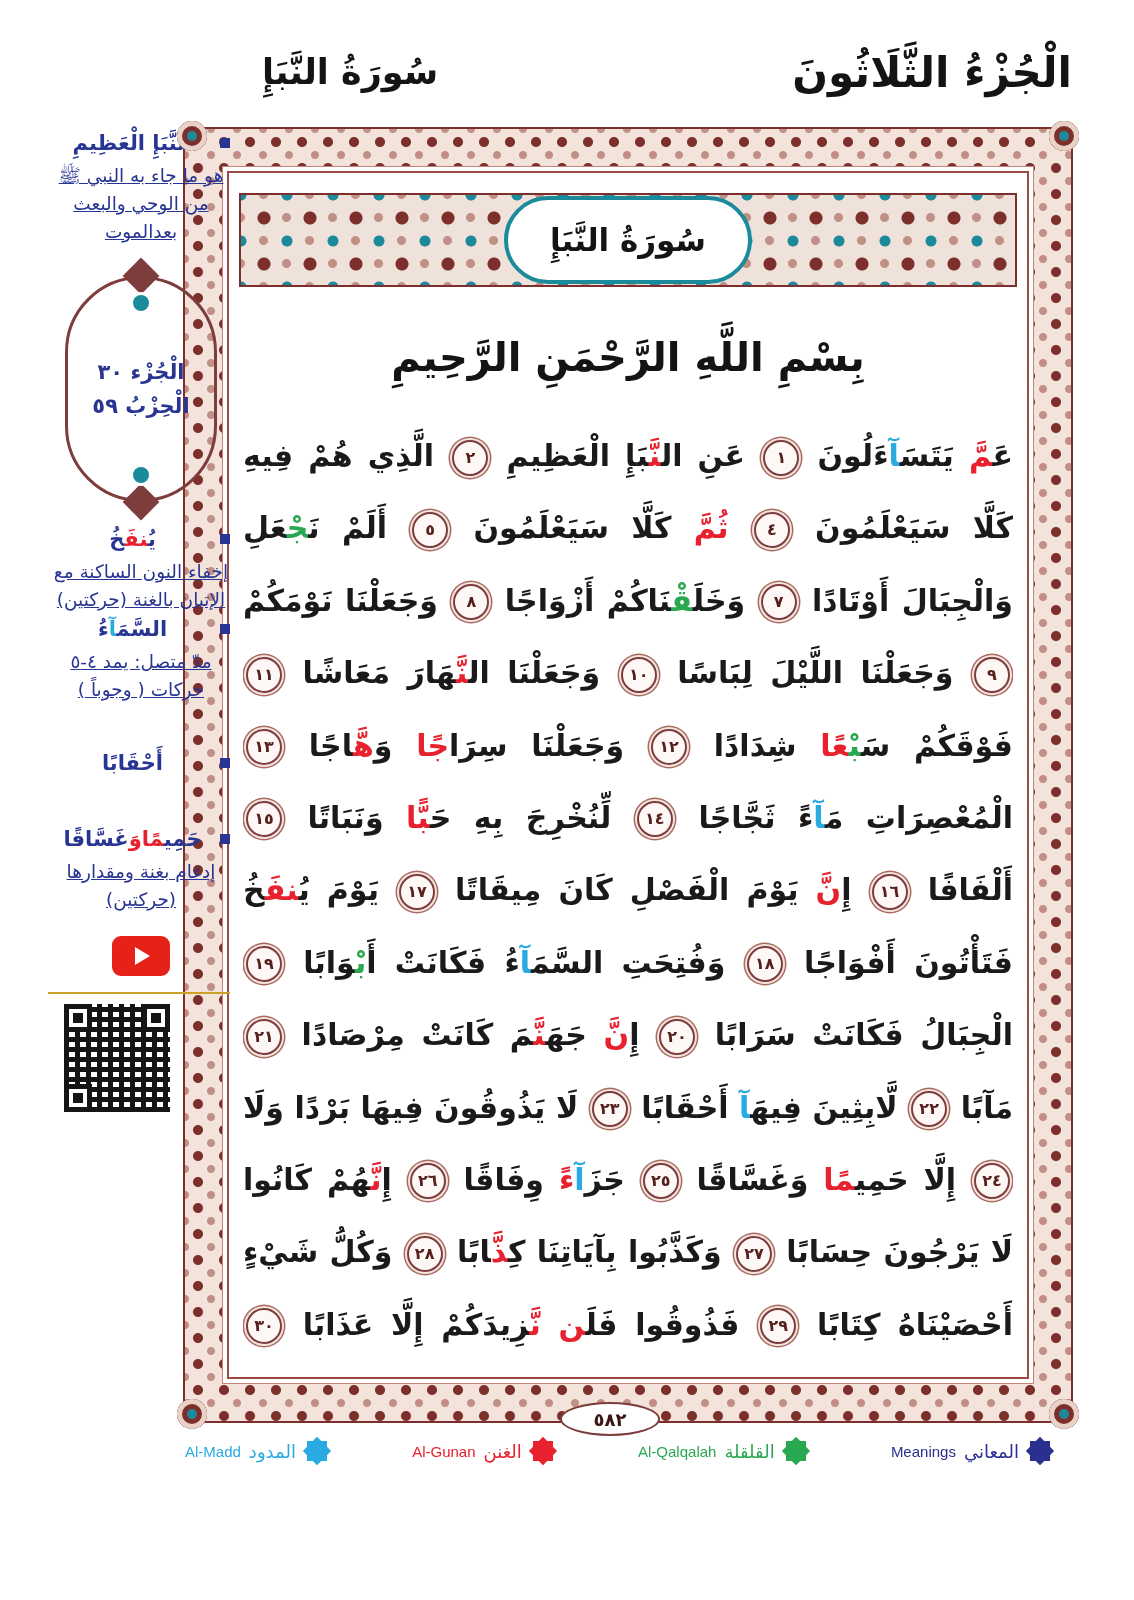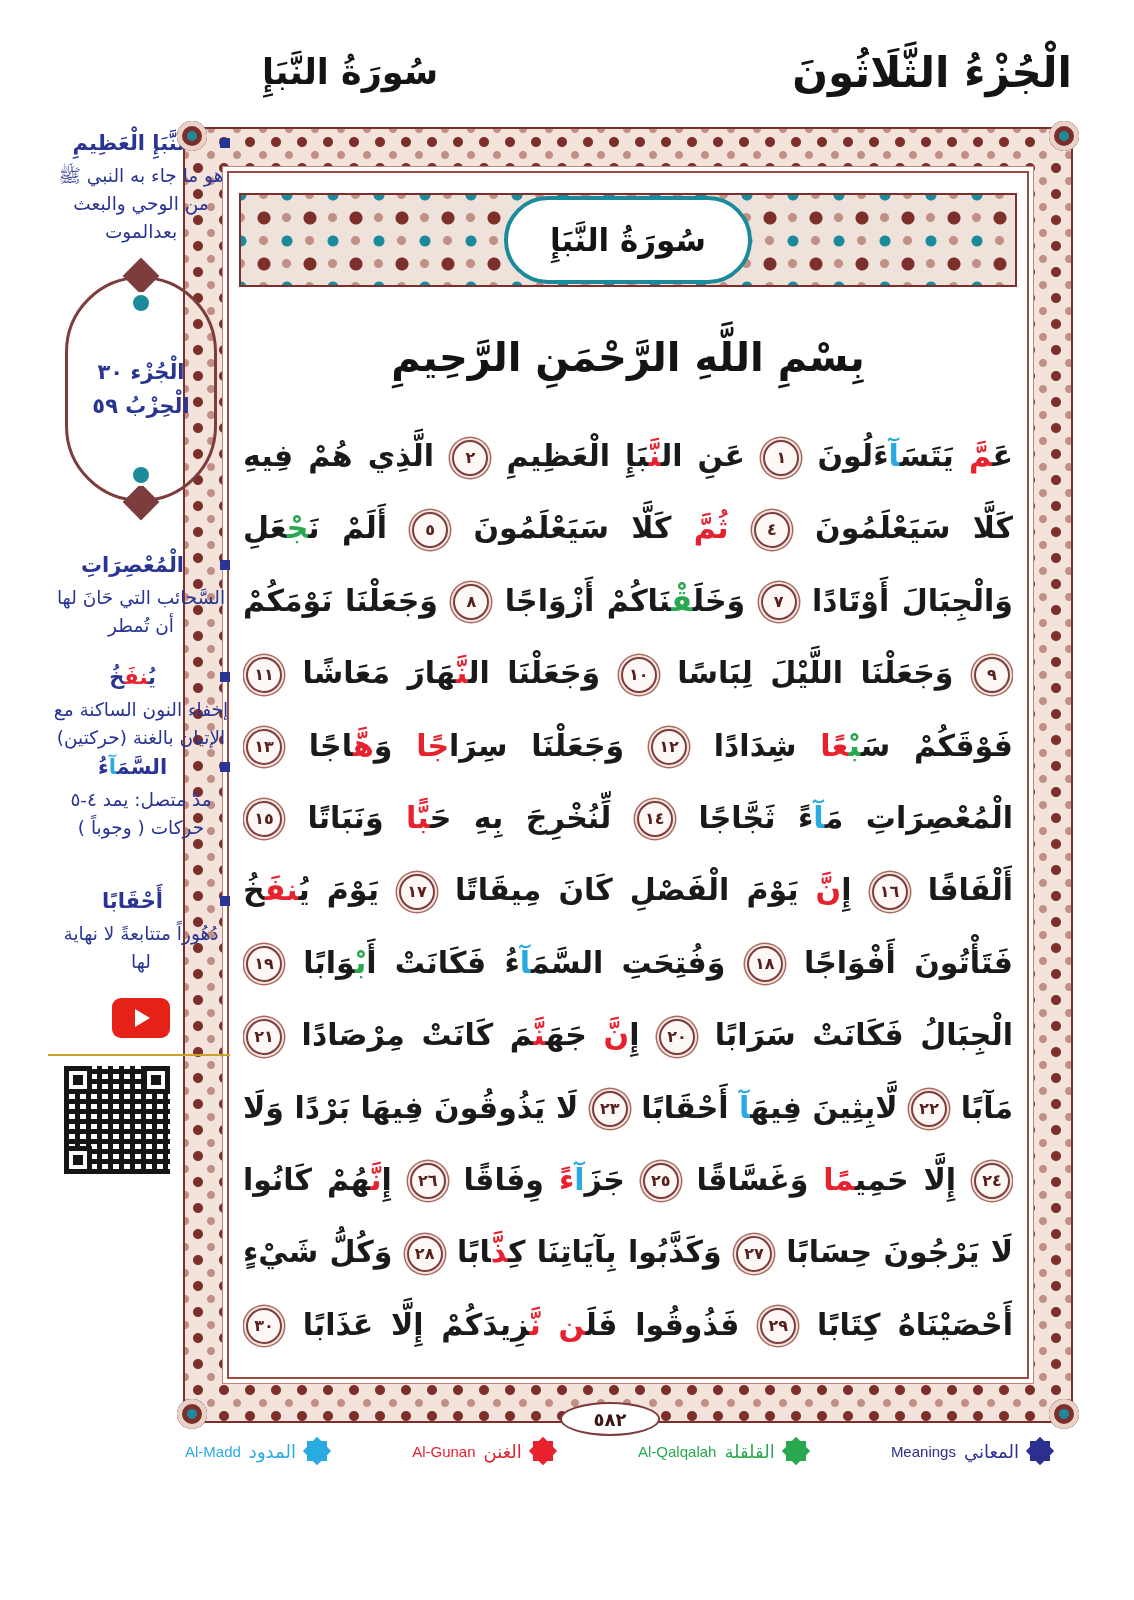--- a/index.html
+++ b/index.html
@@ -63,21 +63,21 @@
             font-size:18px; font-weight:bold; color:#3d1613; z-index:4; }
 
   
   .margincol { position:absolute; left:52px; top:128px; width:178px; direction:rtl;
                color:#283593; text-align:center; }
   .note { margin-bottom:0; }
   .note-h { display:flex; align-items:center; justify-content:flex-start; gap:7px;
             font-size:21px; font-weight:bold; line-height:30px; direction:rtl; }
   .note-h .txt { flex:1; text-align:center; }
   .bullet { width:10px; height:10px; background:#283593; flex:0 0 auto; }
-  .note-b { font-size:18.5px; line-height:28px; margin-top:4px; }
+  .note-b { font-size:18.5px; line-height:28px; margin-top:4px;text-decoration:underline; }
   .medallion { position:relative; width:152px; height:226px; margin:30px auto 0 auto;
                border:3px solid #7d3d3d; border-radius:76px;
                display:flex; flex-direction:column; align-items:center; justify-content:center;
                font-size:21px; font-weight:bold; line-height:34px; }
   .medallion::before, .medallion::after { content:""; position:absolute; left:50%; width:26px; height:26px;
                background:#7d3d3d; transform:translateX(-50%) rotate(45deg); }
   .medallion::before { top:-16px; } .medallion::after { bottom:-16px; }
   .med-dot-t, .med-dot-b { position:absolute; left:50%; transform:translateX(-50%); width:16px; height:16px;
                border-radius:50%; background:#1b8a9a; box-shadow:0 0 0 3px #fff; z-index:2; }
   .med-dot-t { top:16px; } .med-dot-b { bottom:16px; }
@@ -162,47 +162,46 @@
       </div>
 
     <div class="medallion">
       <span class="med-dot-t"></span>
       <span>الْجُزْء ٣٠</span>
       <span>الْحِزْبُ ٥٩</span>
       <span class="med-dot-b"></span>
     </div>
 
     <div id="notes-rest">
-        <div class="note n2">
-          <div class="note-h">
-            <span class="bullet"></span>
-            <span class="txt"><span class="sb">الْمُعْصِرَاتِ</span></span>
-          </div>
-          <div class="note-b">السَّحائب التي حَانَ لها أن تُمطر</div>
-        </div>
         <div class="note n3">
           <div class="note-h">
             <span class="bullet"></span>
             <span class="txt"><span class="sb">يُ‍</span><span class="sr">‍نفَ‍</span><span class="sb">‍خُ</span></span>
           </div>
           <div class="note-b">إخفاء النون الساكنة مع الإتيان بالغنة (حركتين)</div>
         </div>
         <div class="note n4">
           <div class="note-h">
             <span class="bullet"></span>
             <span class="txt"><span class="sb">السَّمَ‍</span><span class="sc">‍آ</span><span class="sb">ءُ</span></span>
           </div>
           <div class="note-b">مدّ متصل: يمد ٤-٥ حركات ( وجوباً )</div>
         </div>
         <div class="note n5">
           <div class="note-h">
             <span class="bullet"></span>
             <span class="txt"><span class="sb">أَحْقَابًا</span></span>
           </div>
-          <div class="note-b">دُهُوراً متتابعةً لا نهاية لها</div>
+        </div>
+        <div class="note n6">
+          <div class="note-h">
+            <span class="bullet"></span>
+            <span class="txt"><span class="sb">حَمِي‍</span><span class="sr">‍مًاوَ</span><span class="sb">غَسَّاقًا</span></span>
+          </div>
+          <div class="note-b">إدغام بغنة ومقدارها (حركتين)</div>
         </div>
       </div>
 
     <div class="yt"></div>
     <div class="goldline"></div>
     <div class="qr">
       <span class="finder f-tl"></span>
       <span class="finder f-tr"></span>
       <span class="finder f-bl"></span>
     </div>

